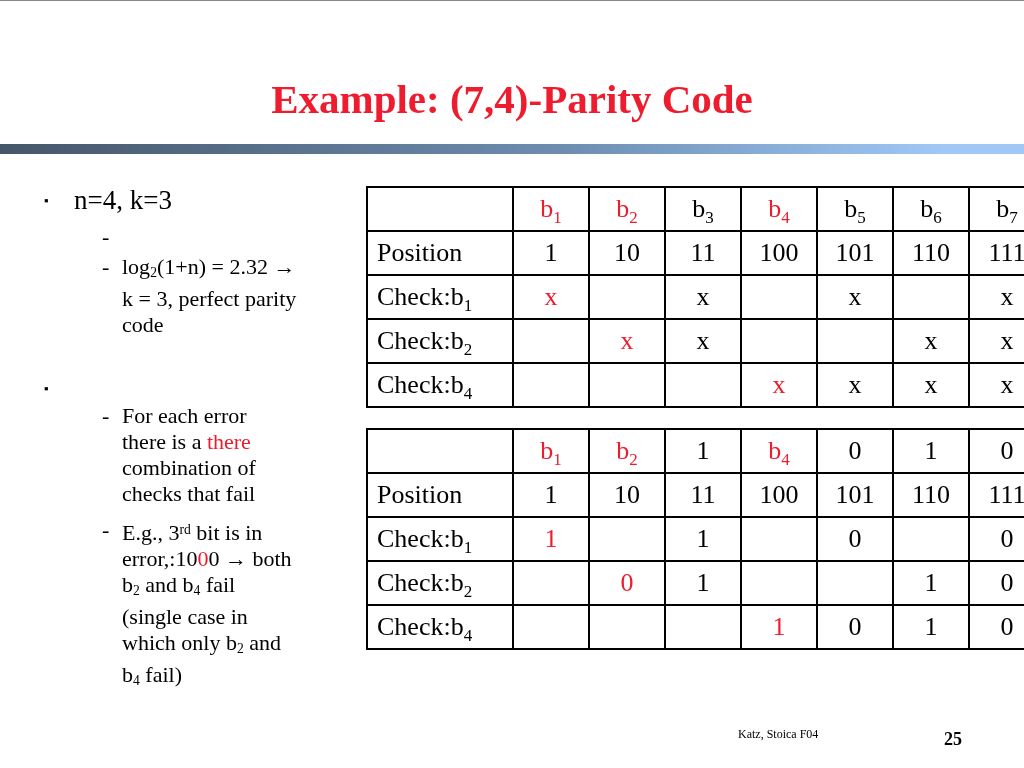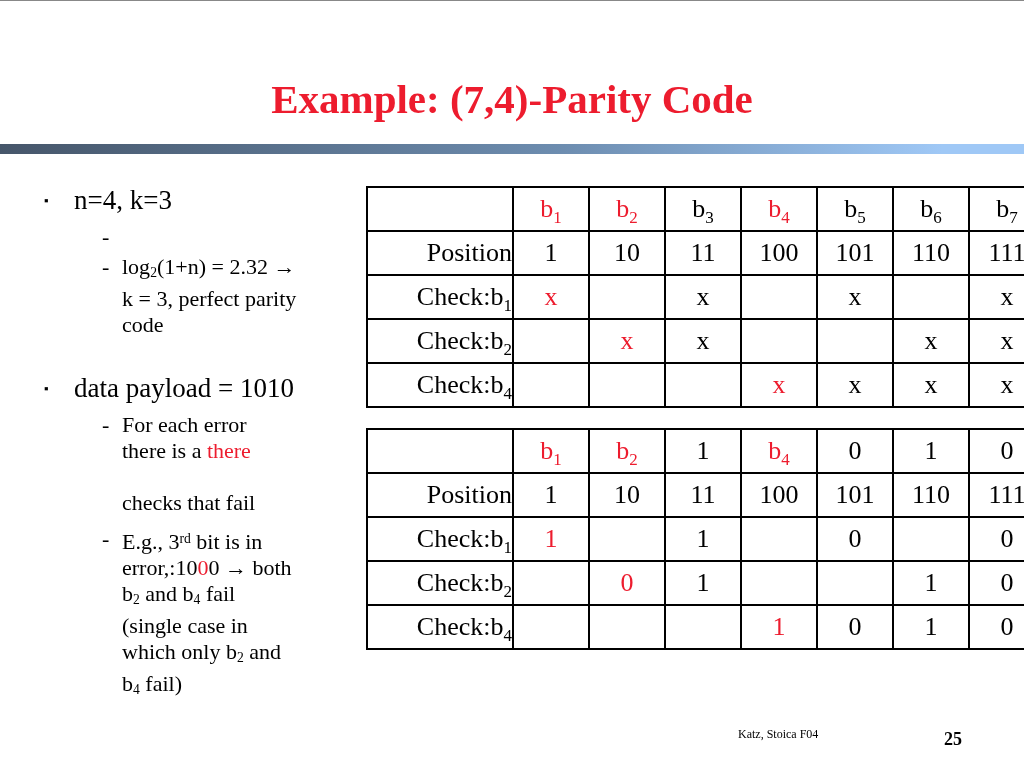--- a/index.html
+++ b/index.html
@@ -33,21 +33,21 @@
   .tables-col{position:absolute;left:366px;top:185px;width:600px;}
   table.ptable{
     border-collapse:collapse;table-layout:fixed;width:680px;
     border:1px solid #1d4ed8;background:#fff;margin:0;
   }
   table.ptable + table.ptable{margin-top:20px;}
   .ptable td{
     border:2px solid #000;height:42px;padding:0;text-align:center;
     font-size:26px;vertical-align:middle;white-space:nowrap;overflow:hidden;
   }
-  .ptable td.label{text-align:right;padding-left:9px;}
+  .ptable td.label{text-align:left;padding-left:9px;}
   .ptable col.c0{width:146px;}
   .ptable sub{font-size:17px;line-height:0;}
   .ptable td.red{color:var(--accent_red);}
   .credit{position:absolute;top:726px;left:738px;font-size:12px;}
   .pageno{position:absolute;top:728px;left:944px;font-size:18px;font-weight:bold;}
 </style>
 </head>
 <body>
 
 <div id="slide">
@@ -64,25 +64,24 @@
     <div class="l2 g1">
       <span class="dash">-</span>
     </div>
     <div class="l2 g2">
       <span class="dash">-</span>
       <div class="txt"><span>log</span><span class="sub">2</span><span>(1+n) = 2.32 </span><span>→</span><br><span>k = 3, perfect parity</span><br><span>code</span></div>
     </div>
 
     <div class="l1 second">
       <span class="marker">▪</span>
-      <span class="h">data payload = 1010</span>
     </div>
     <div class="l2 g3">
       <span class="dash">-</span>
-      <div class="txt"><span>For each error</span><br><span>there is a </span><span class="red">there</span><br><br><span>checks that fail</span></div>
+      <div class="txt"><span>For each error</span><br><span>there is a </span><span class="red">there</span><br><span>combination of</span><br><span>checks that fail</span></div>
     </div>
     <div class="l2 g4">
       <span class="dash">-</span>
       <div class="txt"><span>E.g., 3</span><span class="sup">rd</span><span> bit is in</span><br><span>error,:10</span><span class="red">0</span><span>0 </span><span>→</span><span> both</span><br><span>b</span><span class="sub">2</span><span> and b</span><span class="sub">4</span><span> fail</span><br><span>(single case in</span><br><span>which only b</span><span class="sub">2</span><span> and</span><br><span>b</span><span class="sub">4</span><span> fail)</span></div>
     </div>
 
   </div>
 
   <div class="tables-col">
     <table class="ptable">

